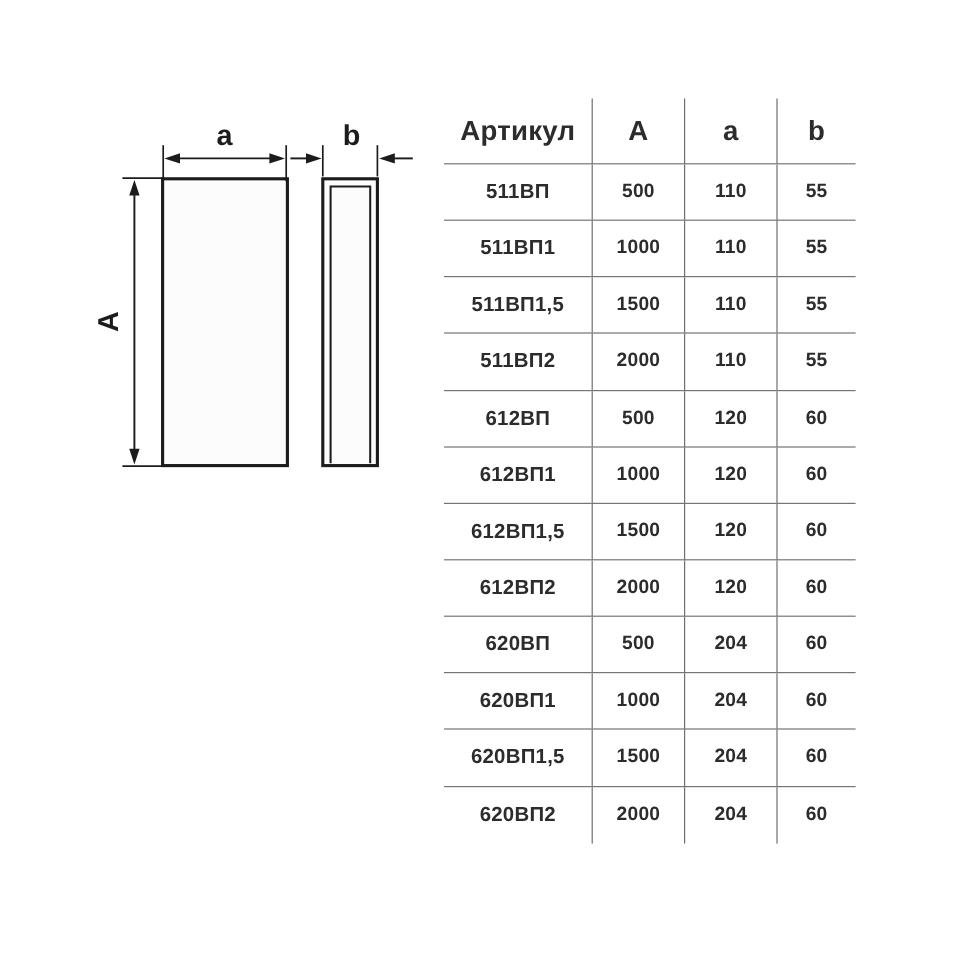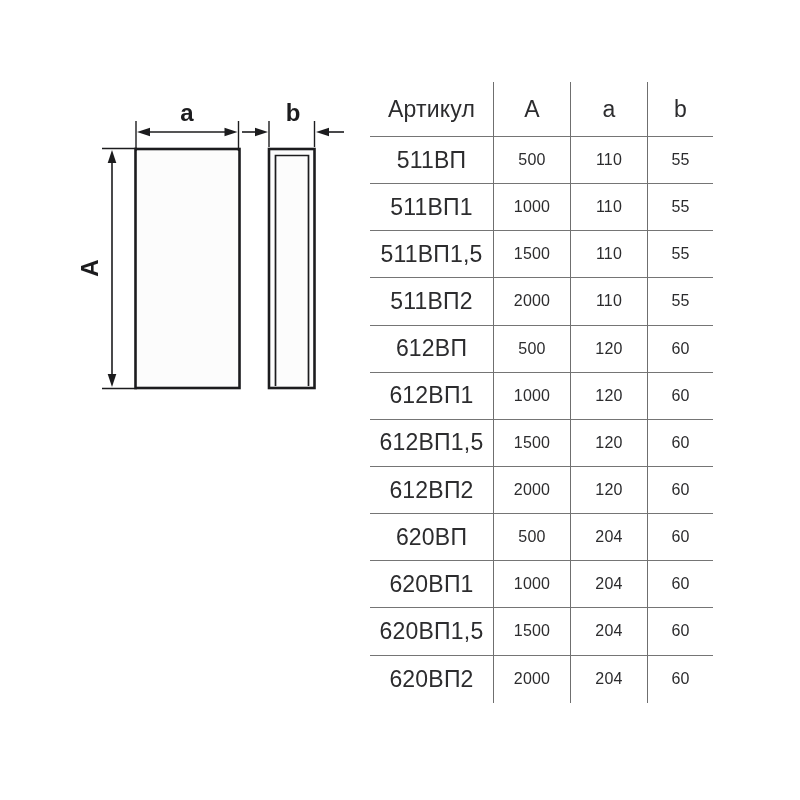--- a/index.html
+++ b/index.html
@@ -21,33 +21,34 @@
     font-size: 24px; font-weight: 600; fill: #1c1c1e;
   }
 
   
   .spec-table {
     position: absolute; left: 370px; top: 82px;
     display: grid;
     grid-template-columns: 123px 77px 77px 66px;
     grid-template-rows: 55px repeat(12, 47.15px);
     color: #2c2c2e;
+    font-weight: bold;
   }
   .trow { display: contents; }
   .cell {
     display: flex; align-items: center; justify-content: center;
     font-size: 16px;
     border-bottom: 1px solid #757575;
     background: transparent;
     letter-spacing: 0.2px;
   }
   .trow .cell:nth-child(n+2) { border-left: 1px solid #6f6f6f; }
   .trow.last .cell { border-bottom: none; }
   .cell.head { font-size: 23px; }
-  .cell.article { font-size: 23px; }
+  .cell.article { font-size: 17px; }
 </style>
 </head>
 <body>
 
 <div class="canvas">
 
   <svg class="diagram-svg" viewBox="0 0 800 800">
 
     <rect x="135.5" y="149" width="104" height="239" fill="#fcfcfc" stroke="#1c1c1e" stroke-width="2.6"></rect>
 

